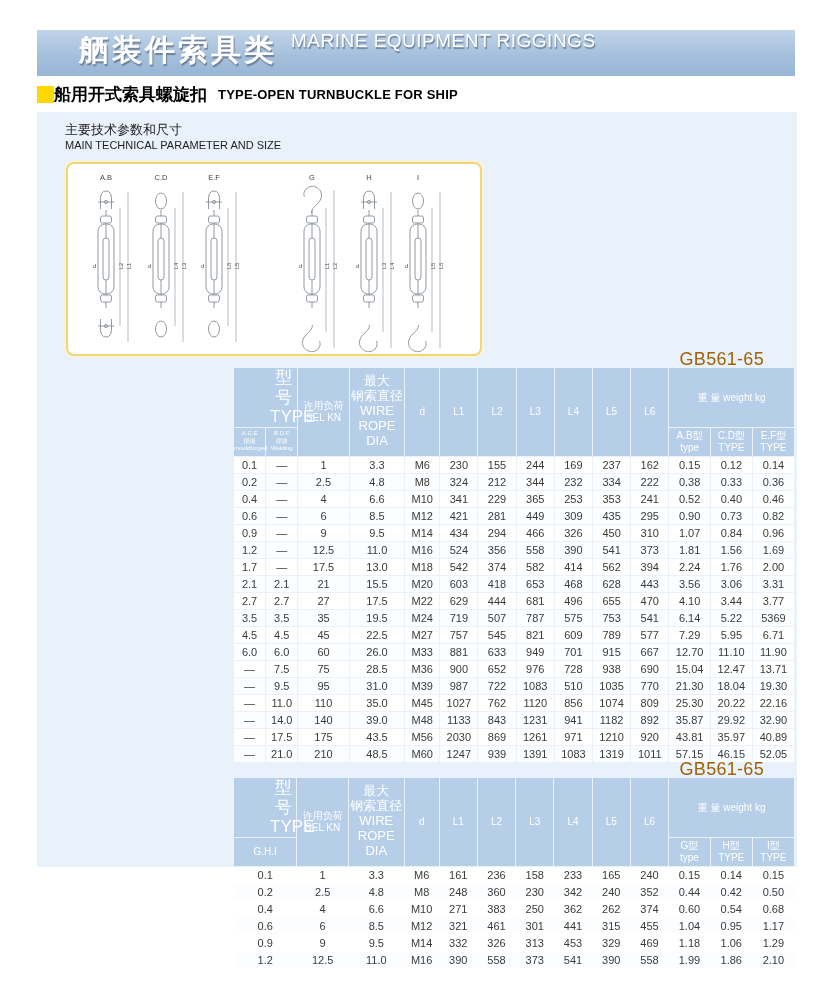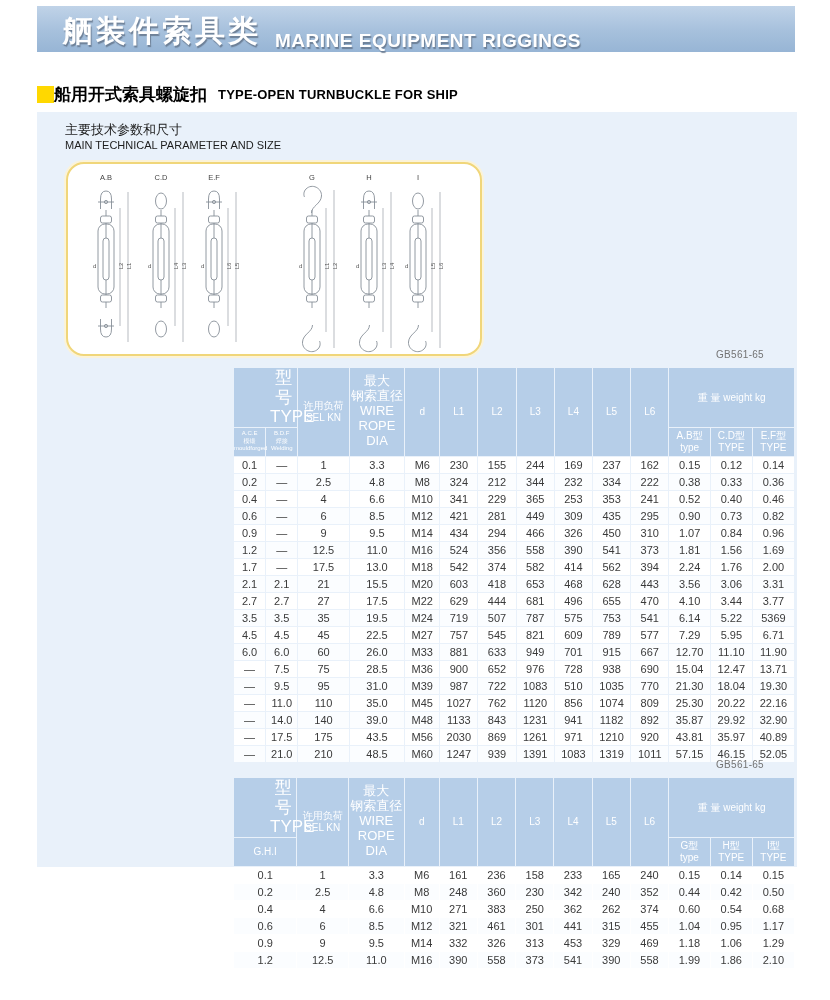--- a/index.html
+++ b/index.html
@@ -1,34 +1,34 @@
 <!DOCTYPE html>
 <html><head>
 <meta charset="utf-8">
 <style>
   html,body{margin:0;padding:0;background:#fff;}
   .page{position:relative;width:830px;height:1000px;background:#fff;overflow:hidden;
         font-family:"Liberation Sans",sans-serif;}
-  .band{position:absolute;left:37px;top:6px;width:758px;height:46px;box-sizing:border-box;
+  .band{position:absolute;left:37px;top:30px;width:758px;height:46px;box-sizing:border-box;
         background:linear-gradient(180deg,#c0d3e8 0%,#a6c0dc 55%,#97b5d5 100%);
-        display:flex;align-items:flex-end;padding-left:26px;}
+        display:flex;align-items:flex-start;padding-left:42px;}
   .band .zh{font-size:30px;font-weight:bold;color:#fff;letter-spacing:3px;
         text-shadow:1px 2px 1px rgba(96,112,134,.8);}
-  .band .en{font-size:19px;font-weight:bold;color:#fff;letter-spacing:.5px;margin-left:14px;
+  .band .en{font-size:19px;font-weight:normal;color:#fff;letter-spacing:.5px;margin-left:14px;
         text-shadow:1px 2px 1px rgba(96,112,134,.8);}
   .section{position:absolute;left:37px;top:83px;display:flex;align-items:center;}
   .bullet{width:17px;height:17px;background:#ffd800;}
   .sec-zh{font-size:17px;font-weight:bold;color:#000;}
   .sec-en{margin-left:11px;font-size:13px;font-weight:bold;color:#000;letter-spacing:.2px;}
   .panel{position:absolute;left:37px;top:112px;width:760px;height:755px;background:#e9f1fa;}
   .sub1{position:absolute;left:28px;top:9px;font-size:13px;color:#1d1d1d;}
   .sub2{position:absolute;left:28px;top:27px;font-size:11px;color:#1d1d1d;}
   .figbox{position:absolute;left:29px;top:50px;width:412px;height:190px;background:#fff;
-        border:2px solid #f0d67a;border-radius:18px;box-shadow:0 0 0 2px #fbf3d8;}
-  .gb{position:absolute;right:33px;font-size:10px;color:#737373;letter-spacing:.3px;}
+        border:2px solid #f0d67a;border-radius:8px;box-shadow:0 0 0 2px #fbf3d8;}
+  .gb{position:absolute;right:33px;font-size:18px;color:#a16207;letter-spacing:.3px;}
   .gb1{top:237px;} .gb2{top:647px;}
   table{position:absolute;left:196px;border-collapse:separate;border-spacing:1px;
         table-layout:fixed;width:562px;}
   #t1{top:255px;} #t2{top:665px;}
   th{background:#b6cee8;color:#fff;font-weight:normal;white-space:pre-line;text-align:center;
      vertical-align:middle;padding:0;font-size:10px;line-height:1.15;}
   th.big{font-size:17px;padding-left:36px;}
   th.tiny{font-size:6px;line-height:1.25;}
   th.wire{font-size:13px;}
   tr.h1{height:25px;} tr.h2{height:28px;}

